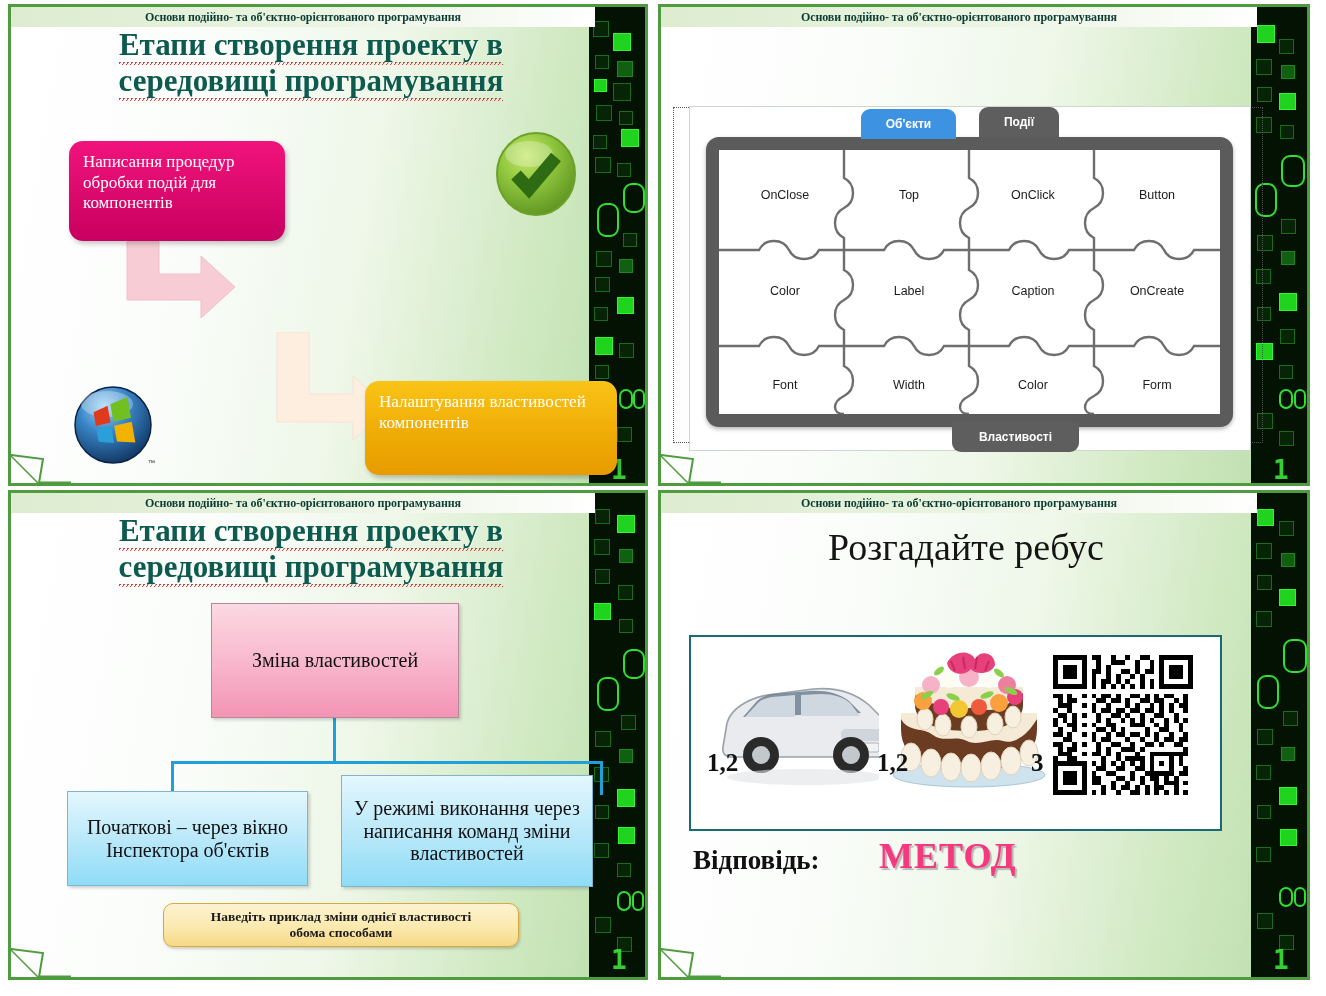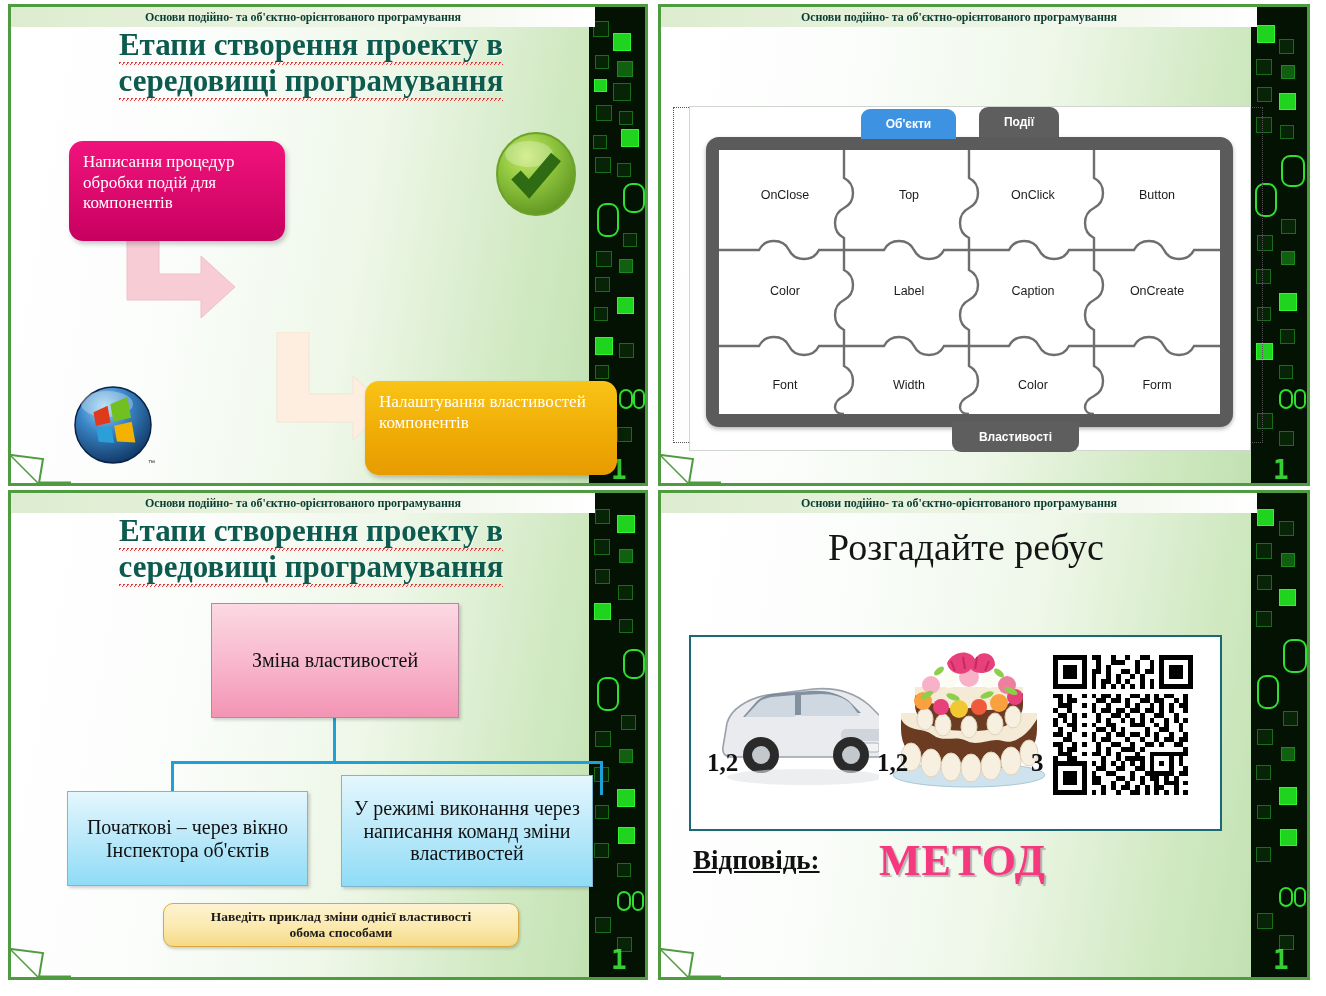--- a/index.html
+++ b/index.html
@@ -230,27 +230,26 @@
     color: #111;
     z-index: 5;
   }
   .answer-label {
     position: absolute;
     font-family: "Liberation Serif", serif;
     font-weight: bold;
     font-size: 27px;
     color: #111;
     z-index: 3;
-    text-decoration: underline;
   }
   .answer-word {
     position: absolute;
     font-family: "Liberation Serif", serif;
     font-weight: bold;
-    font-size: 44px;
+    font-size: 36px;
     color: #f6397f;
     letter-spacing: 1px;
     z-index: 3;
     text-shadow: 2px 2px 1px rgba(120,120,120,.5), 0 0 1px #ffb7d2;
   }
   .qr { position: absolute; z-index: 5; background:#fff; }
 </style>
 </head>
 <body>
 

